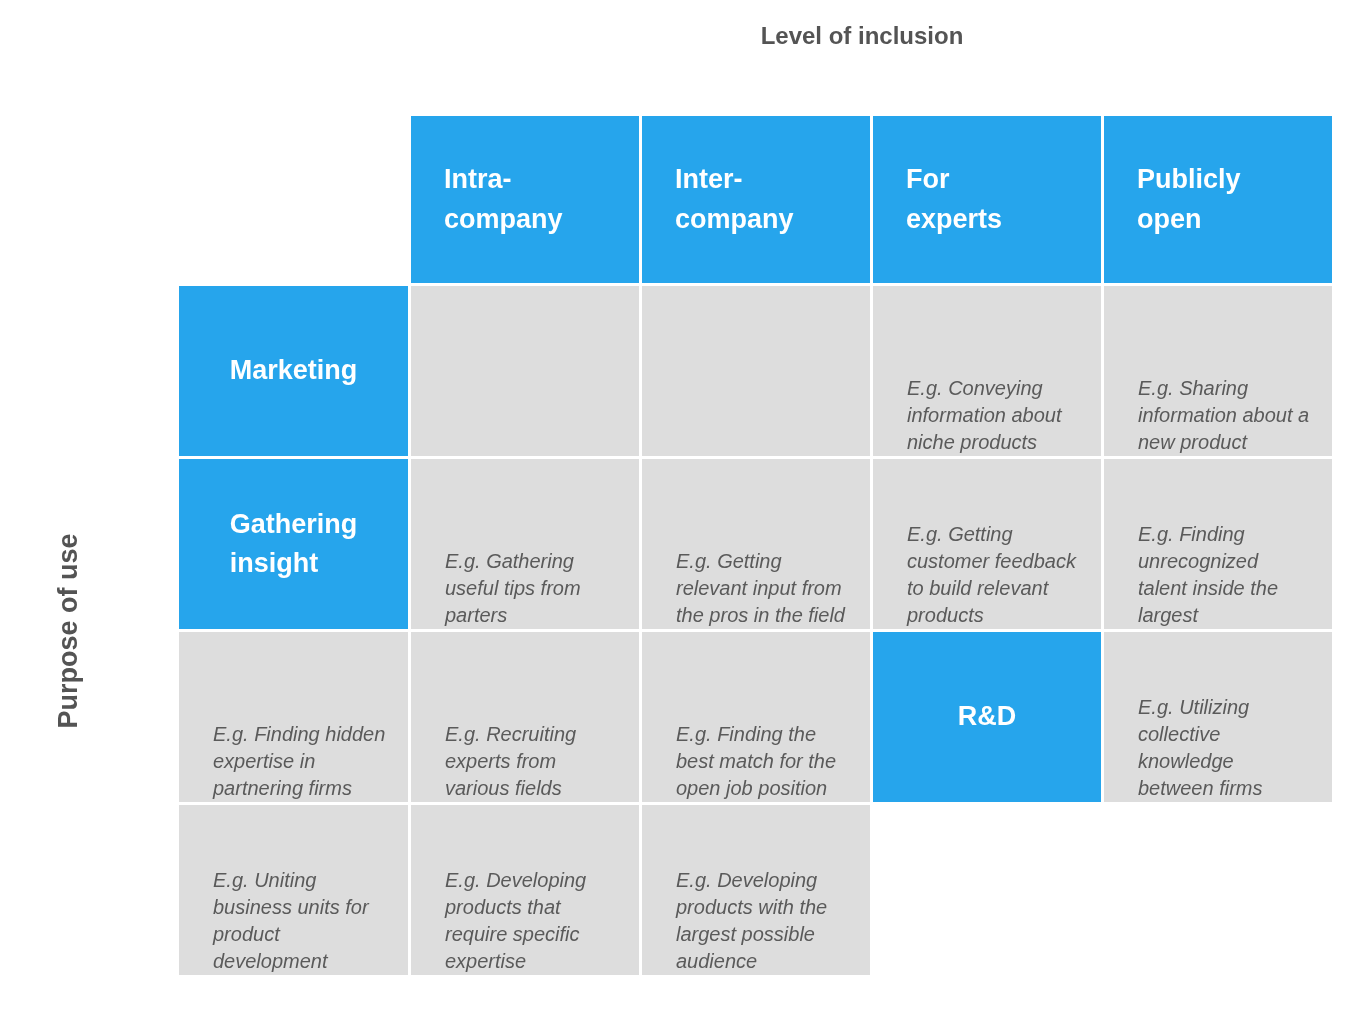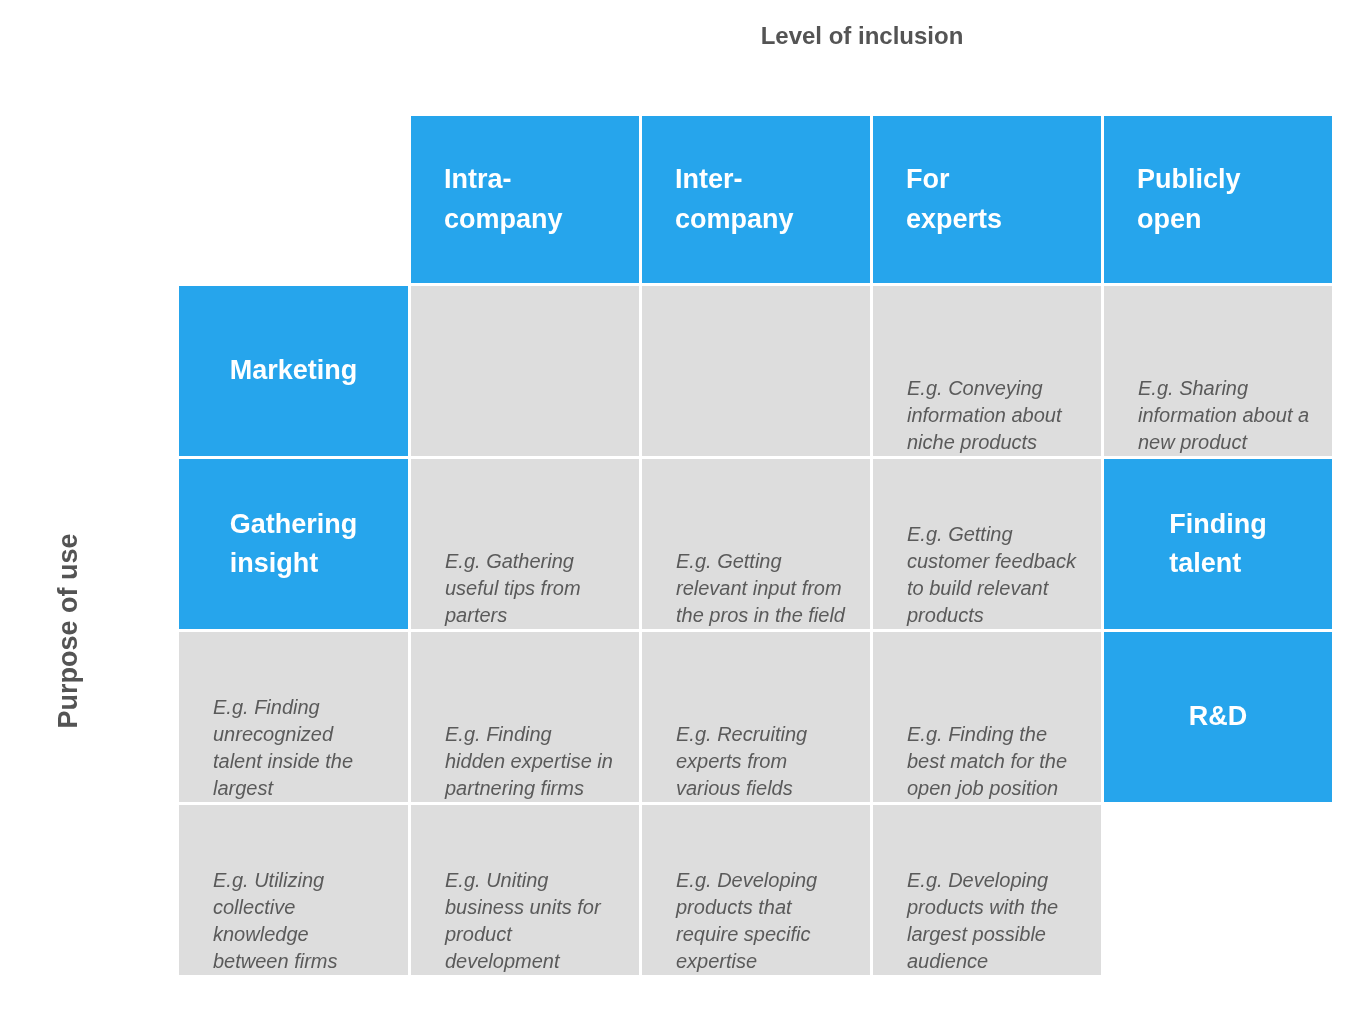--- a/index.html
+++ b/index.html
@@ -134,24 +134,20 @@
     <div class="cell">
         <span>E.g. Gathering useful tips from parters</span>
       </div>
     <div class="cell">
         <span>E.g. Getting relevant input from the pros in the field</span>
       </div>
     <div class="cell">
         <span>E.g. Getting customer feedback to build relevant products</span>
       </div>
 
-    <div class="row-header">
-        <span>Finding
-talent</span>
-      </div>
     <div class="cell">
         <span>E.g. Finding unrecognized talent inside the largest</span>
       </div>
     <div class="cell">
         <span>E.g. Finding hidden expertise in partnering firms</span>
       </div>
     <div class="cell">
         <span>E.g. Recruiting experts from various fields</span>
       </div>
     <div class="cell">

